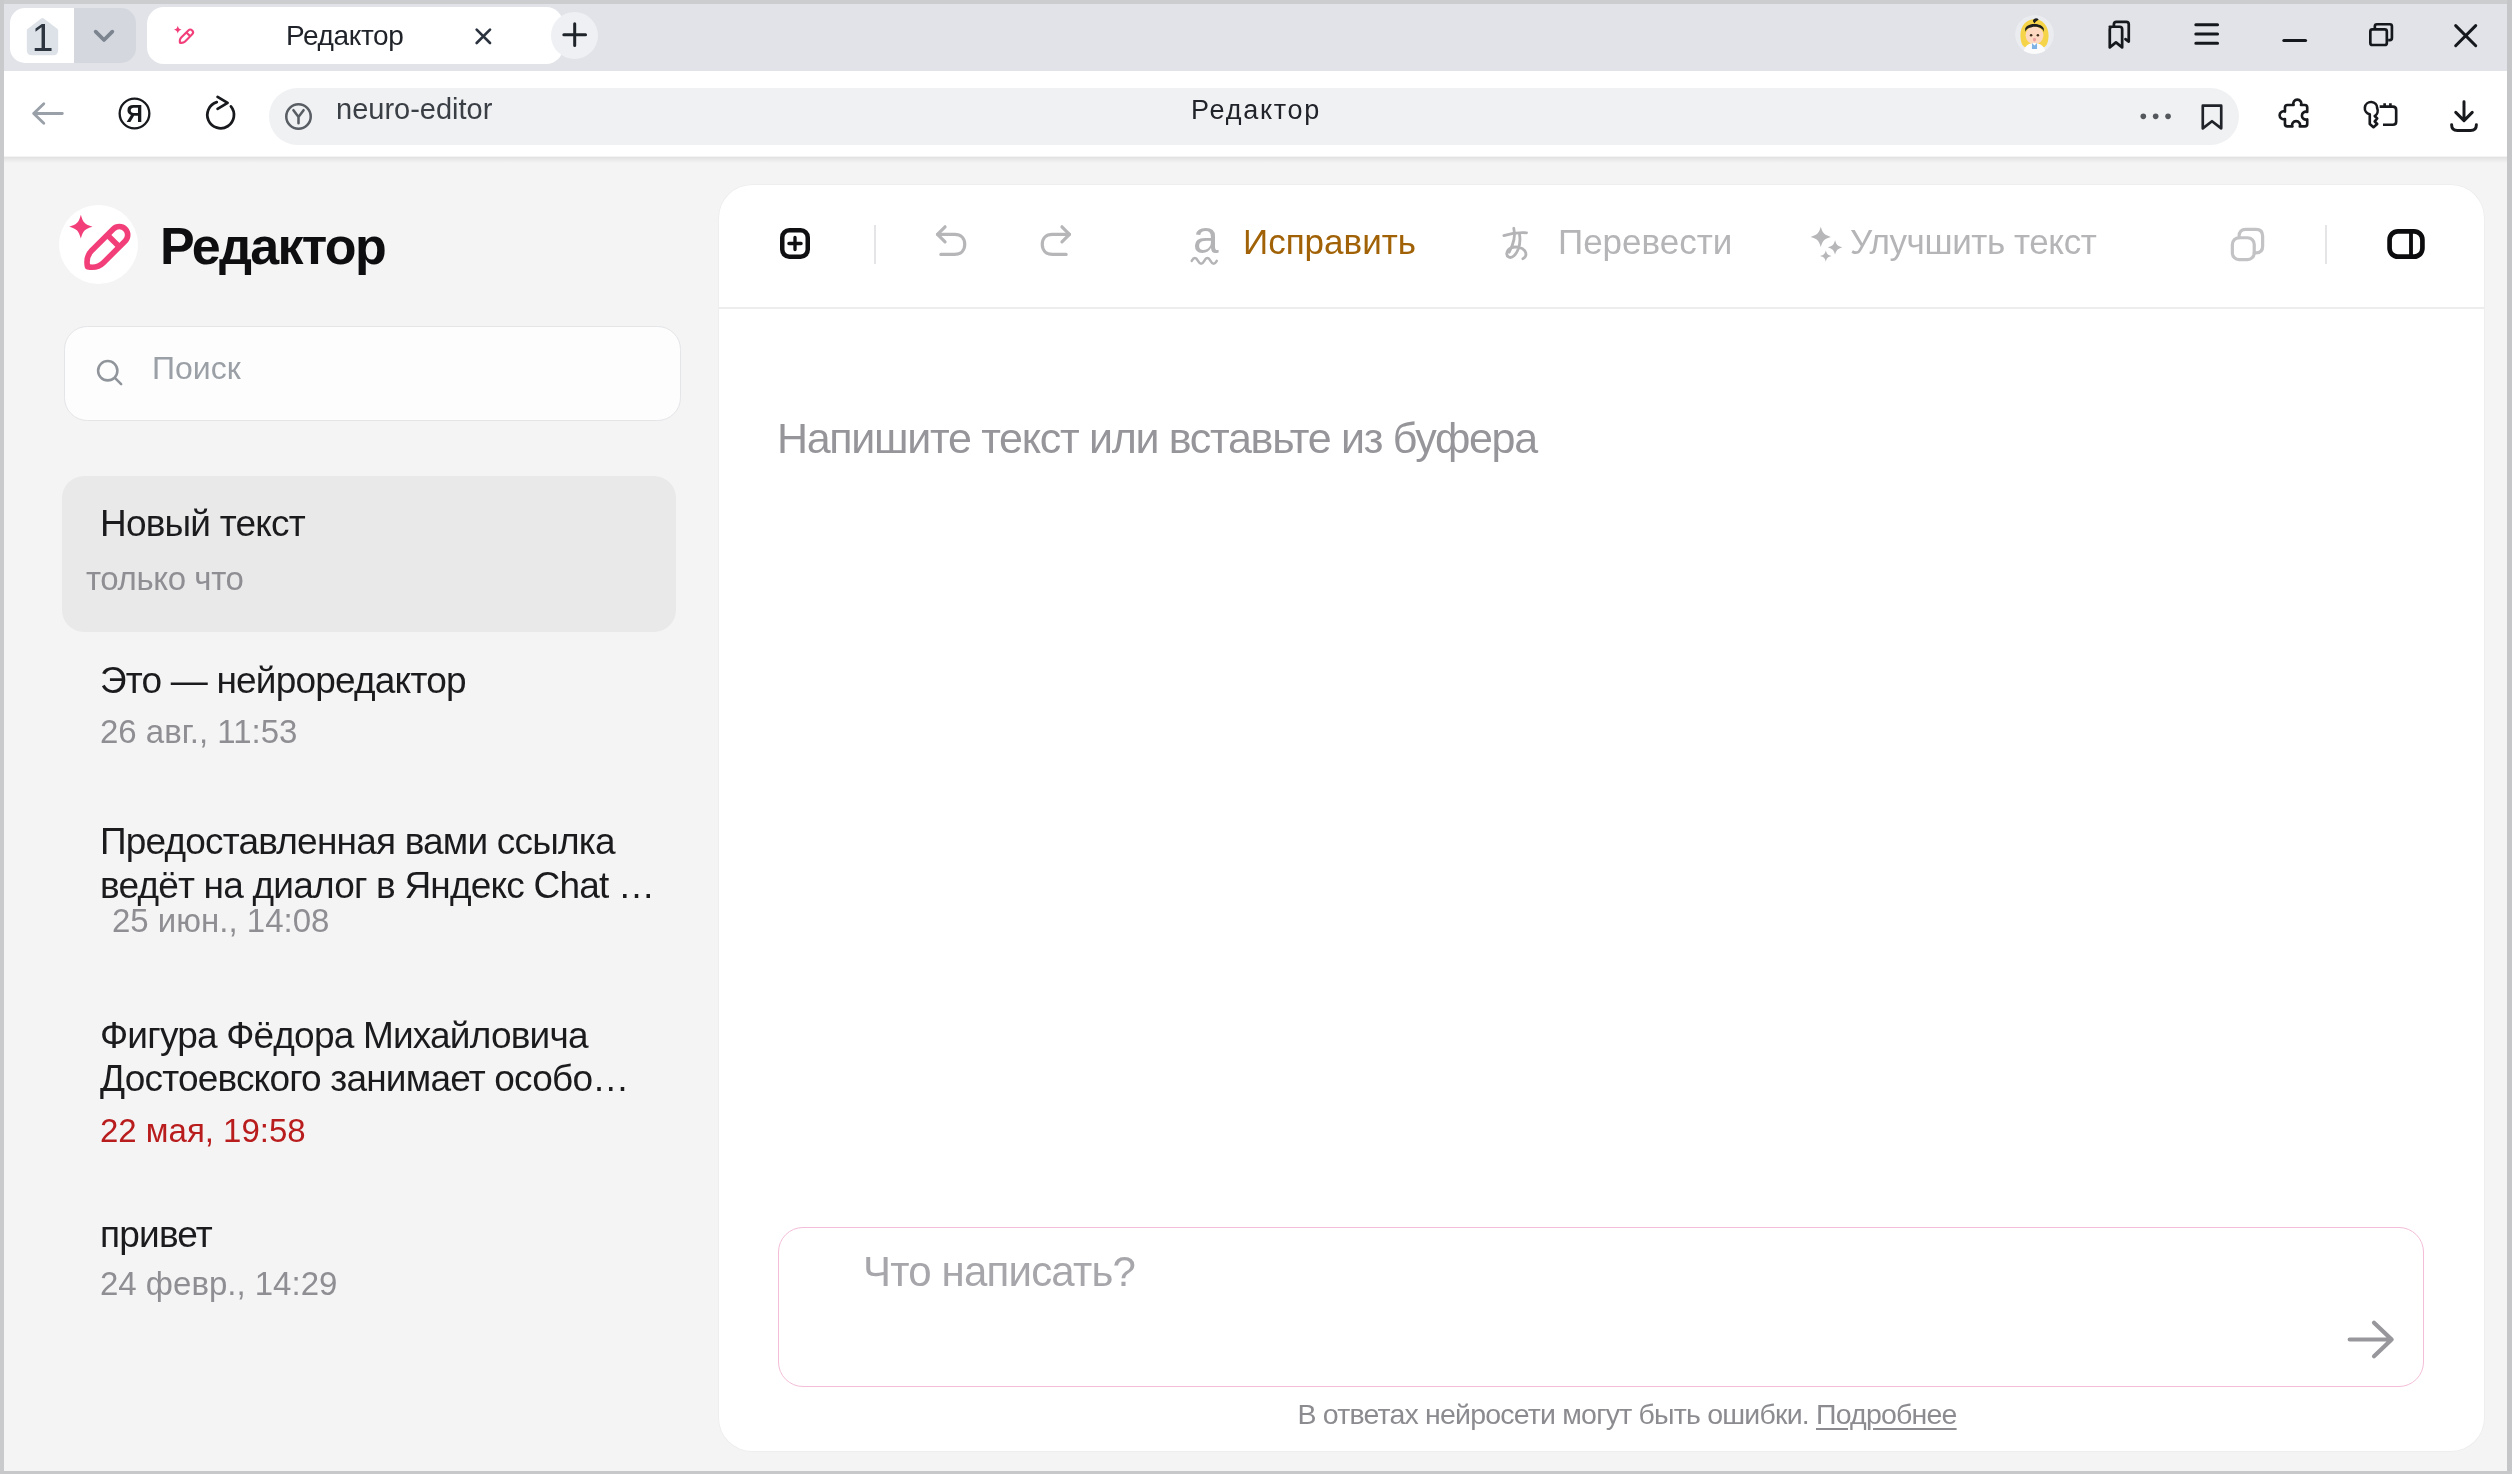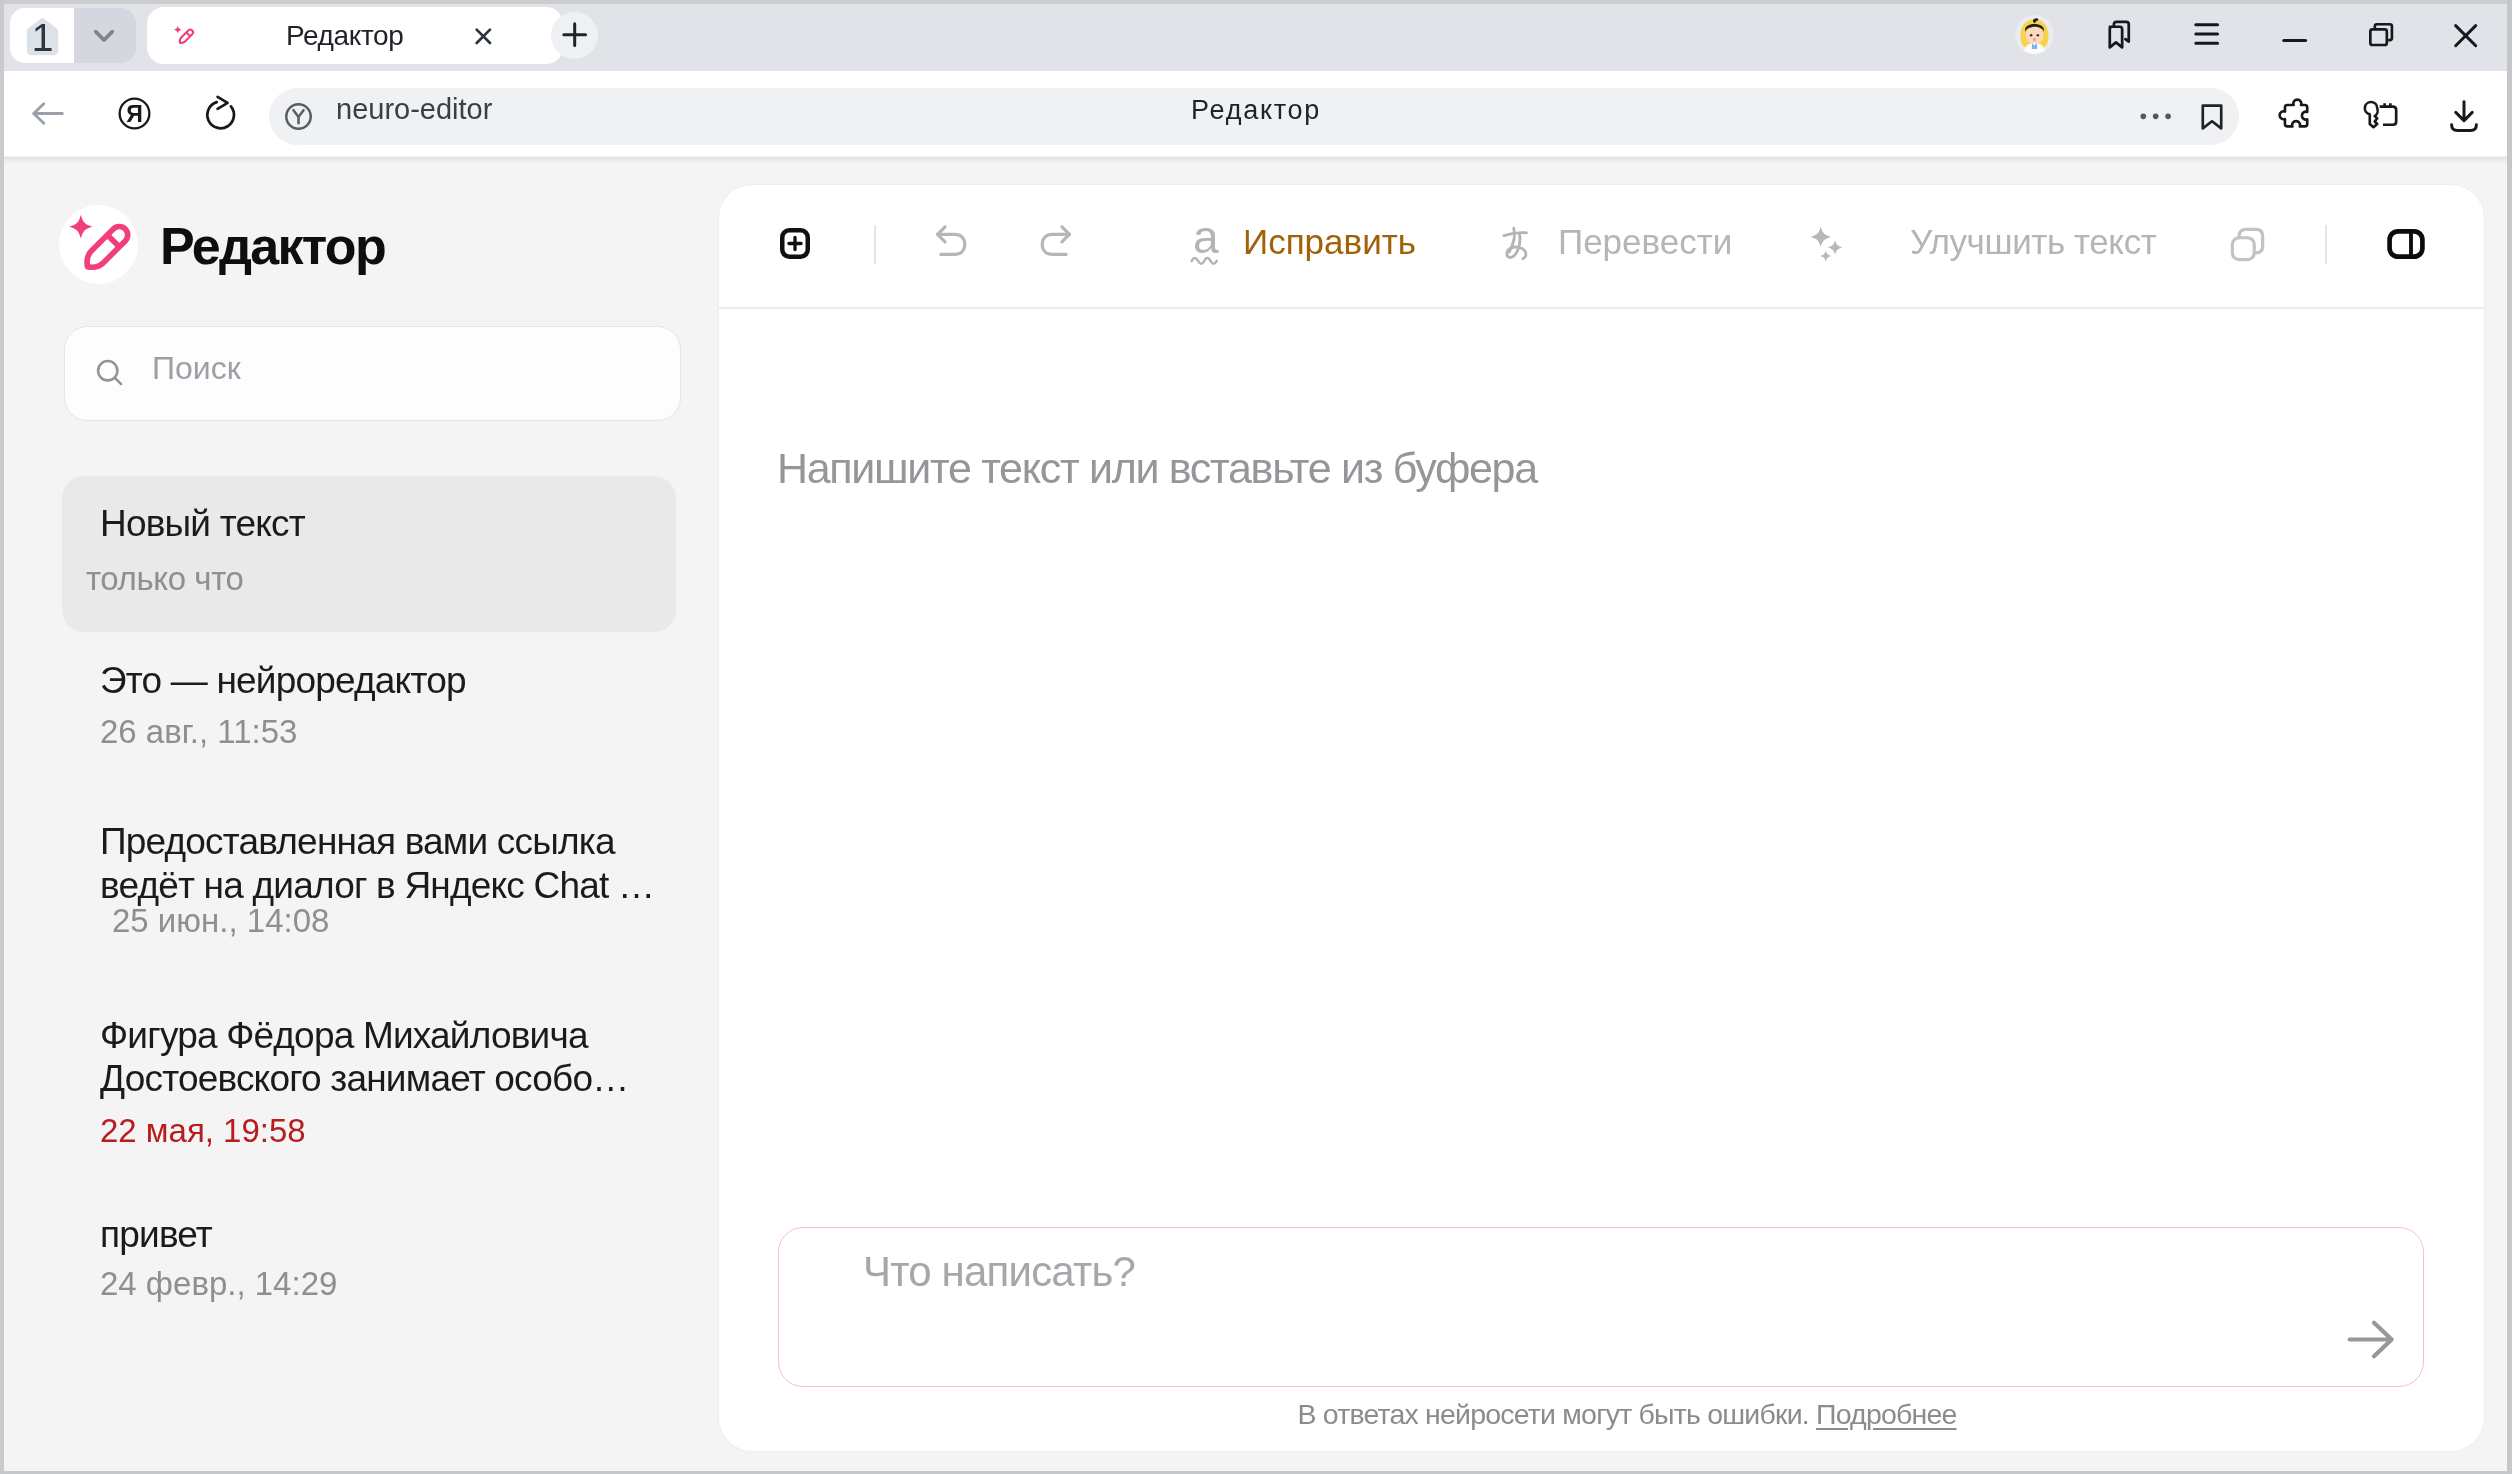--- a/index.html
+++ b/index.html
@@ -193,33 +193,33 @@
   <path d="M 16.5 1.5 C 18.5 9 17 19 11 30.5" stroke="#b4b4b7" stroke-width="3.4" stroke-linecap="round"></path>
   <path d="M 23.5 9 C 24.5 15 24 21 22 26.5 C 19.5 33.5 14.5 38.5 10.5 36.5 C 6.5 34.5 7.5 28 13 25.5 C 19 23 27 24.5 30 29 C 32.5 33 31 37 27.5 38.5" stroke="#b4b4b7" stroke-width="3.4" stroke-linecap="round"></path>
 </svg>
 <div class="txt" style="left:1558px;top:224px;font-size:35px;color:#b5b5b8;">Перевести</div>
 
 <svg style="left:1809px;top:226px;" width="37" height="37" viewBox="0 0 44 44">
   <path d="M 14 1 C 16.4 9 18 10.6 26 13 C 18 15.4 16.4 17 14 25 C 11.6 17 10 15.4 2 13 C 10 10.6 11.6 9 14 1 Z" fill="#b7b7ba"></path>
   <path d="M 31 17 C 32.7 22.6 33.9 23.8 39.5 25.5 C 33.9 27.2 32.7 28.4 31 34 C 29.3 28.4 28.1 27.2 22.5 25.5 C 28.1 23.8 29.3 22.6 31 17 Z" fill="#b7b7ba"></path>
   <path d="M 20 29 C 21.3 33.4 22.3 34.4 26.7 35.7 C 22.3 37 21.3 38 20 42.4 C 18.7 38 17.7 37 13.3 35.7 C 17.7 34.4 18.7 33.4 20 29 Z" fill="#b7b7ba"></path>
 </svg>
-<div class="txt" style="left:1910px;top:224px;font-size:35px;letter-spacing:-0.4px;color:#b5b5b8;">Улучшить текст</div>
+<div class="txt" style="left:1850px;top:224px;font-size:35px;letter-spacing:-0.4px;color:#b5b5b8;">Улучшить текст</div>
 
 <svg style="left:2229px;top:226px;" width="37" height="37" viewBox="0 0 44 44" fill="none">
   <path d="M 12 14 V 12 q 0 -8 8 -8 h 12 q 8 0 8 8 v 12 q 0 8 -8 8 h -2" stroke="#c3c3c6" stroke-width="3.8" stroke-linecap="round"></path>
   <rect x="4" y="14" width="26" height="26" rx="8" stroke="#c3c3c6" stroke-width="3.8"></rect>
 </svg>
 <div class="abs" style="left:2325px;top:225px;width:1.7px;height:39px;background:#e5e5e7;"></div>
 <svg style="left:2387px;top:229px;" width="38" height="30" viewBox="0 0 45 36" fill="none">
   <rect x="2.8" y="2.8" width="39.4" height="30.4" rx="10" stroke="#0c0c0e" stroke-width="5.6"></rect>
   <path d="M 28.5 3 V 33" stroke="#0c0c0e" stroke-width="4.6"></path>
 </svg>
 
-<div class="txt" style="left:777px;top:447px;font-size:43px;letter-spacing:-1.3px;color:#95959a;">Напишите текст или вставьте из буфера</div>
+<div class="txt" style="left:777px;top:417px;font-size:43px;letter-spacing:-1.3px;color:#95959a;">Напишите текст или вставьте из буфера</div>
 
 <div class="abs" style="left:778px;top:1227px;width:1646px;height:160px;border-radius:25px;border:1.7px solid #f4bdd8;background:#fff;"></div>
 <div class="txt" style="left:863px;top:1251px;font-size:42px;letter-spacing:-0.8px;color:#a6a6ab;">Что написать?</div>
 <svg style="left:2348px;top:1321px;" width="47" height="37" viewBox="0 0 56 44" fill="none">
   <path d="M 2 22 H 52 M 31 2 L 52 22 L 31 42" stroke="#97979c" stroke-width="5" stroke-linecap="round" stroke-linejoin="round"></path>
 </svg>
 
 <div class="txt" style="left:1627px;top:1400px;font-size:28.5px;letter-spacing:-0.8px;color:#8b8b90;transform:translateX(-50%);">В ответах нейросети могут быть ошибки. <span style="text-decoration:underline;text-underline-offset:4.2px;">Подробнее</span></div>
 
 <div class="abs" style="left:0;top:0;width:2512px;height:4.2px;background:#cbcdcf;"></div>

